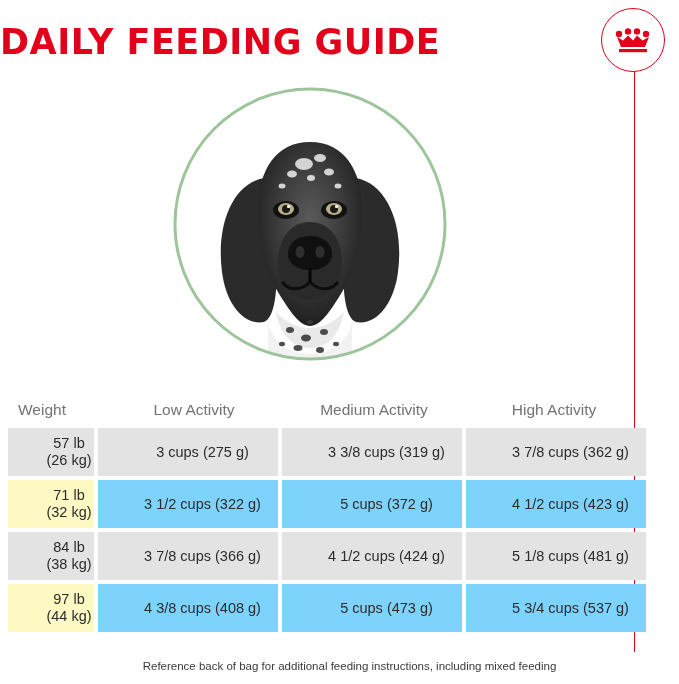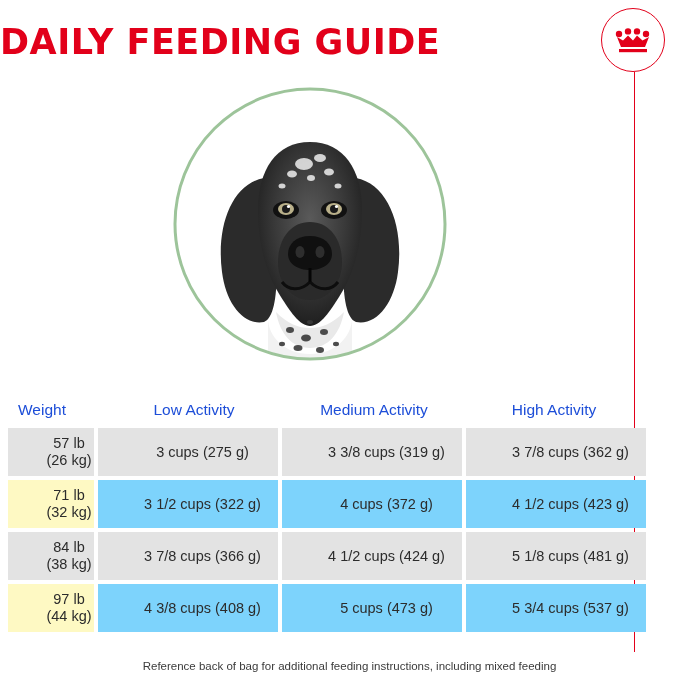--- a/index.html
+++ b/index.html
@@ -94,21 +94,21 @@
     top: 392px;
     width: 628px;
   }
   .thead {
     display: flex;
     align-items: center;
     height: 36px;
   }
   .thead .th {
     font-size: 15.5px;
-    color: #1d4ed8;
+    color: #737373;
     text-align: center;
     font-weight: normal;
   }
   .col-w { width: 86px; flex: none; }
   .col-a { width: 180px; flex: none; }
   .thead .col-w { text-align: left; padding-left: 10px; }
 
   .trow {
     display: flex;
     align-items: stretch;
@@ -256,21 +256,21 @@
       <div class="cell val col-a">3 3/8 cups (319 g)</div>
       <div class="cell val col-a">3 7/8 cups (362 g)</div>
     </div>
 
     <div class="trow alt">
       <div class="cell weight col-w">
         <span>71 lb</span>
         <span>(32 kg)</span>
       </div>
       <div class="cell val col-a">3 1/2 cups (322 g)</div>
-      <div class="cell val col-a">4 cups (372 g)</div>
+      <div class="cell val col-a">5 cups (372 g)</div>
       <div class="cell val col-a">4 1/2 cups (423 g)</div>
     </div>
 
     <div class="trow">
       <div class="cell weight col-w">
         <span>84 lb</span>
         <span>(38 kg)</span>
       </div>
       <div class="cell val col-a">3 7/8 cups (366 g)</div>
       <div class="cell val col-a">4 1/2 cups (424 g)</div>

